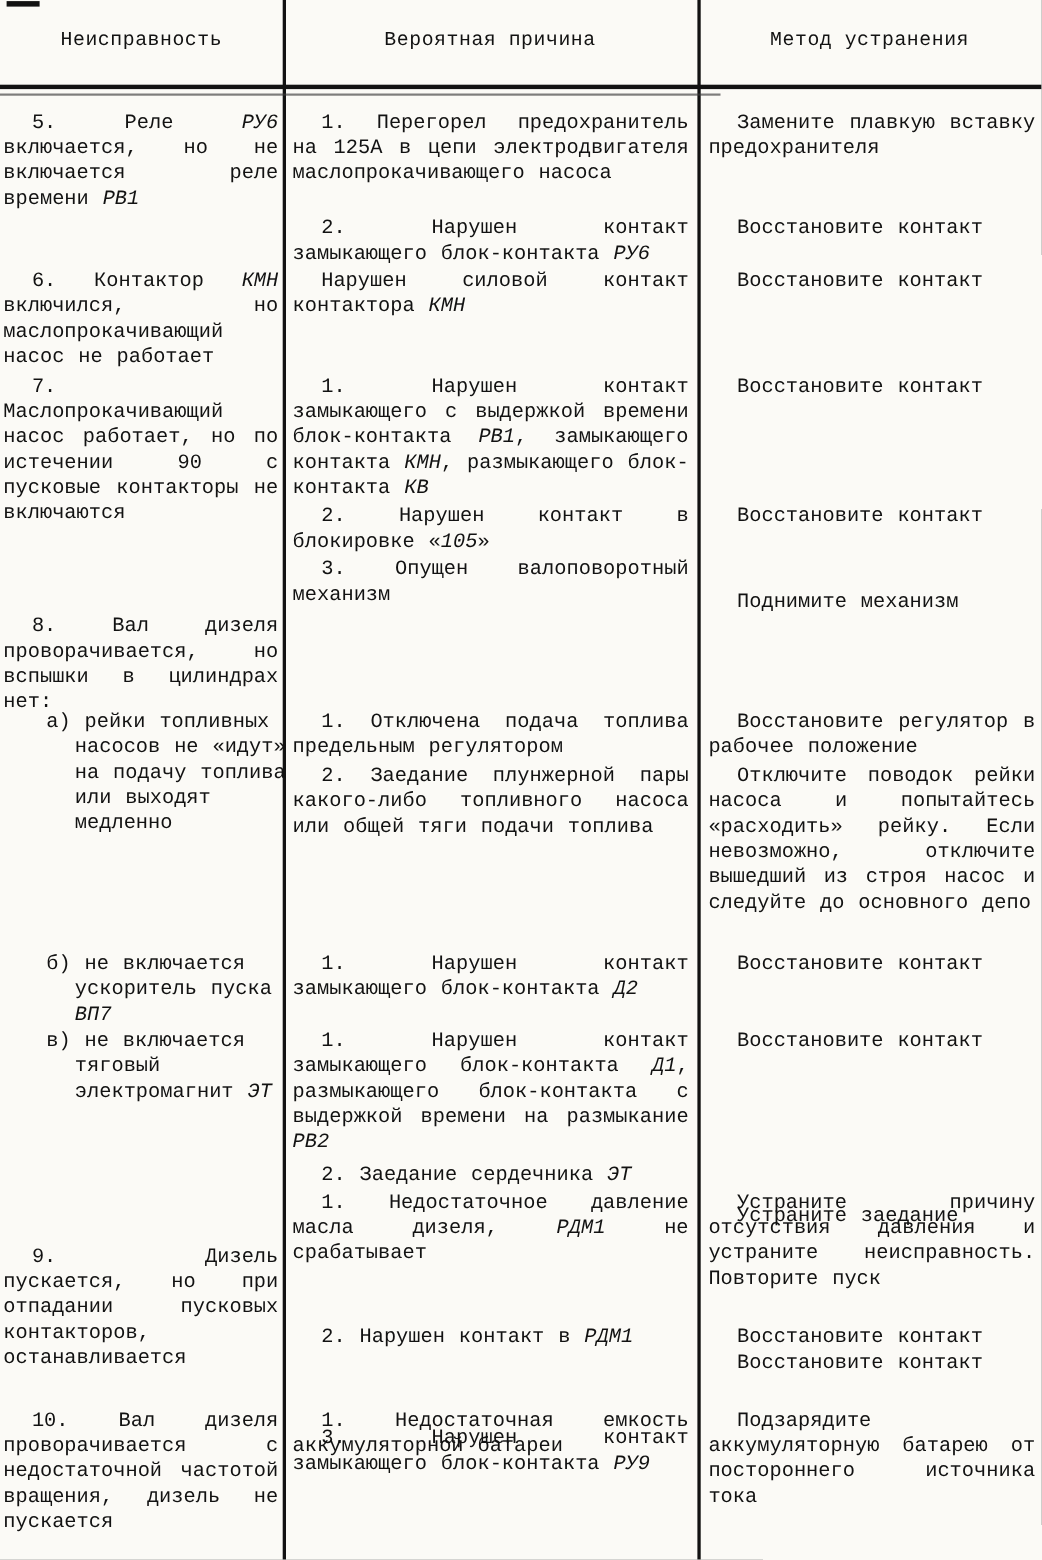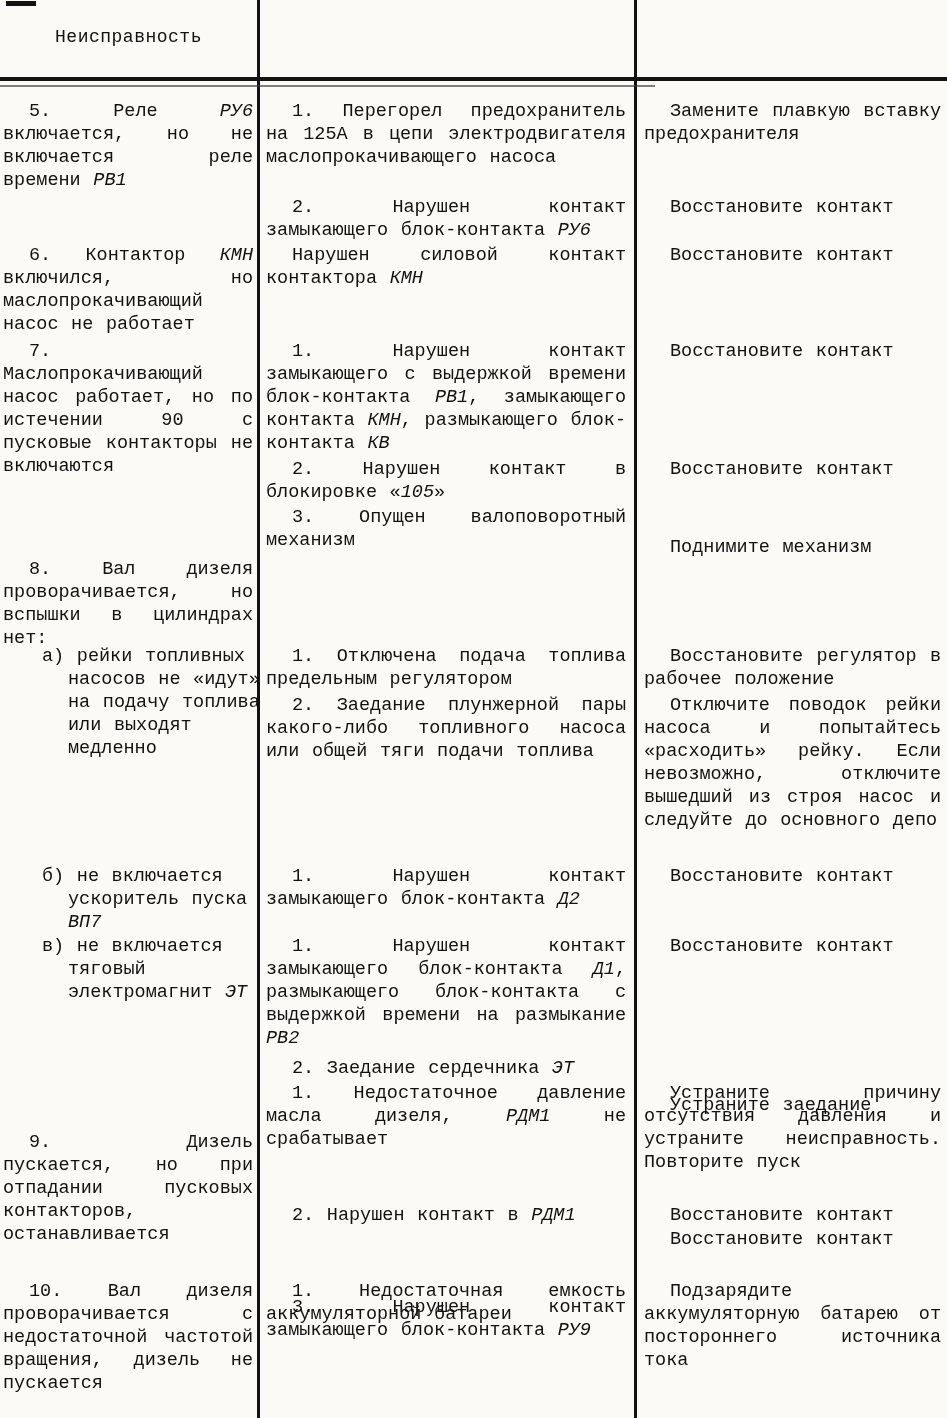--- a/index.html
+++ b/index.html
@@ -50,20 +50,22 @@
 </head>
 <body>
 
 <div class="page">
   <div class="corner-mark"></div>
 
   <div class="vrule v1"></div>
   <div class="vrule v2"></div>
 
   <div class="hcell h1">Неисправность</div>
+  <div class="hcell h2">Вероятная причина</div>
+  <div class="hcell h3">Метод устранения</div>
 
   <div class="hrule"></div>
   <div class="hrule-thin"></div>
 
   <div>
       <div class="cell fault-cell" style="top: 100px;">5. Реле <i>РУ6</i> включается, но не включается реле времени <i>РВ1</i></div>
       <div class="cell fault-cell" style="top: 244px;">6. Контактор <i>КМН</i> включился, но маслопрокачивающий насос не работает</div>
       <div class="cell fault-cell" style="top: 340px;">7. Маслопрокачивающий насос работает, но по истечении 90 с пусковые контакторы не включаются</div>
       <div class="cell fault-cell" style="top: 558px;">8. Вал дизеля проворачивается, но вспышки в цилиндрах нет:</div>
       <div class="cell fault-cell sub" style="top: 645px;">а)&nbsp;рейки топливных насосов не «идут» на подачу топлива или выходят медленно</div>

